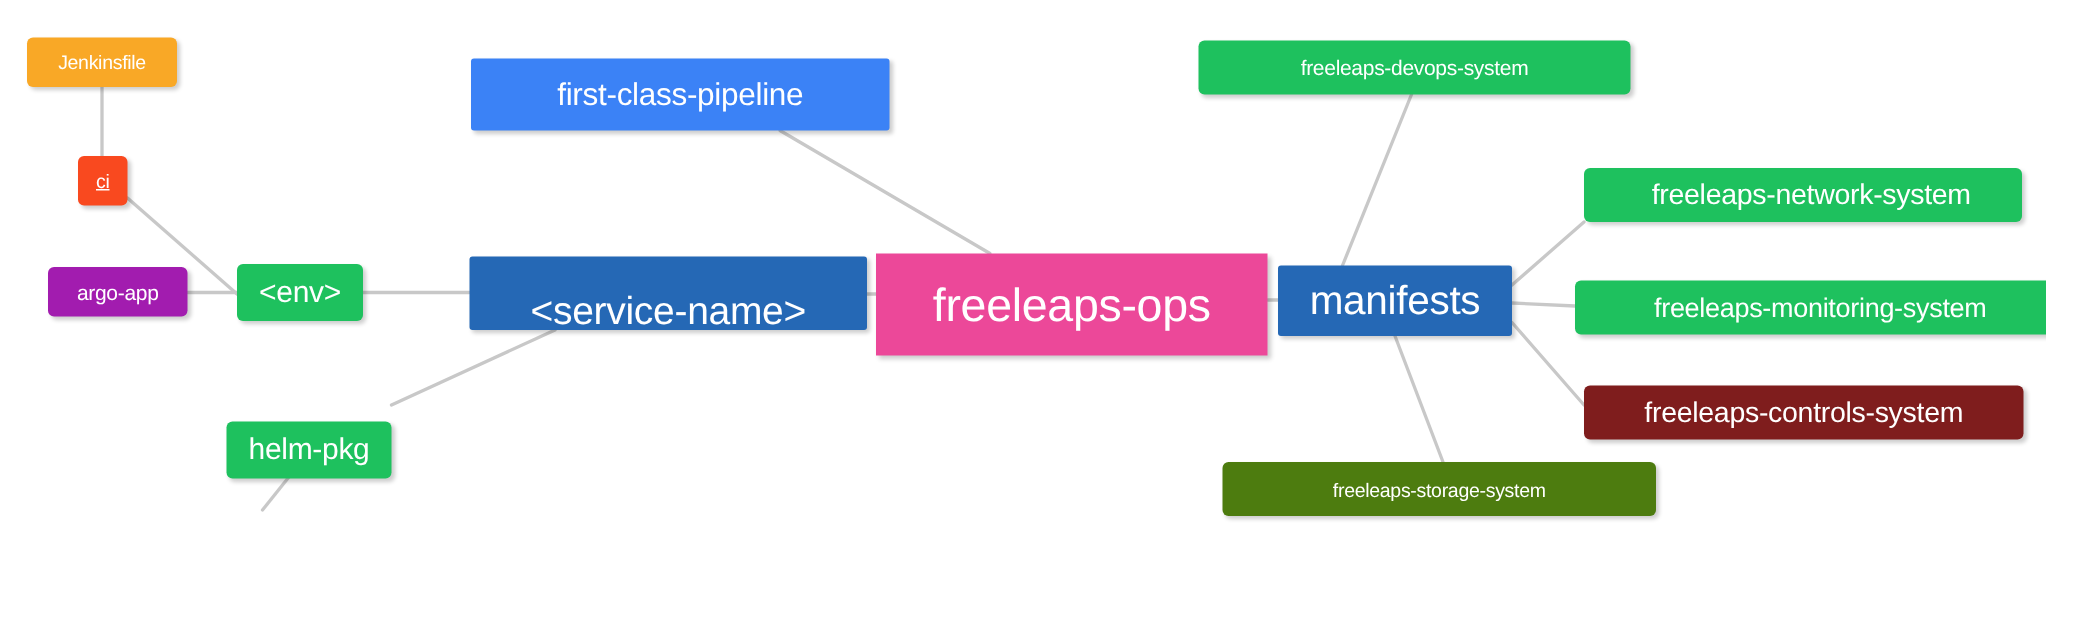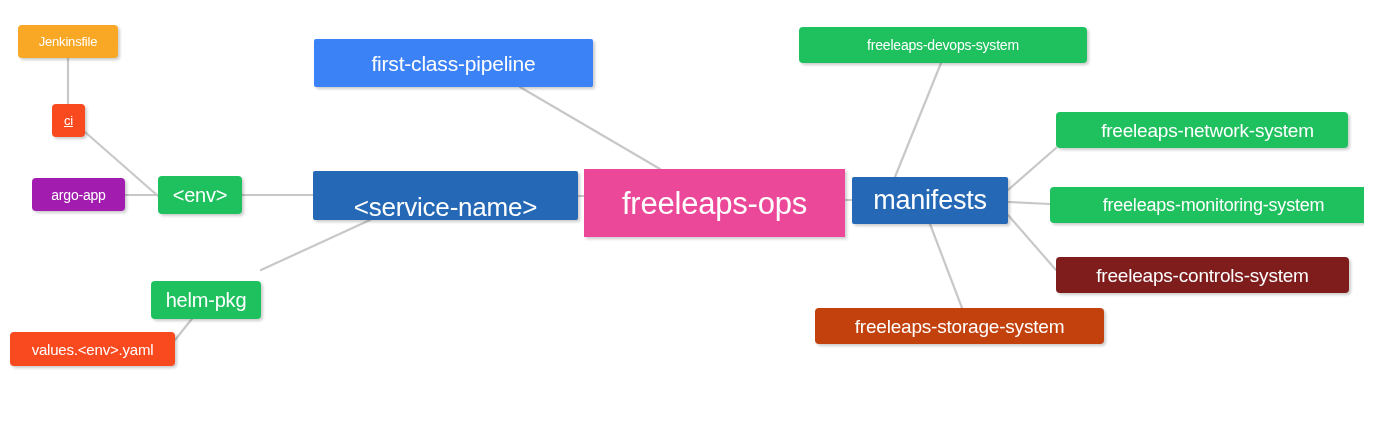--- a/index.html
+++ b/index.html
@@ -73,23 +73,20 @@
     </div>
     <div class="node" style="left: 32px; top: 178px; width: 93px; height: 33px; background: #a21caf; color: rgb(255, 255, 255); font-size: 14px;">
       <span>argo-app</span>
     </div>
     <div class="node" style="left: 158px; top: 176px; width: 84px; height: 38px; background: rgb(30, 193, 94); color: rgb(255, 255, 255); font-size: 20px; text-align: center;">
       <span>&lt;env&gt;</span>
     </div>
     <div class="node" style="left: 151px; top: 257px; width: 110px; height: 38px; background: rgb(30, 193, 94); color: rgb(255, 255, 255); font-size: 20px; margin-top: 24px;">
       <span>helm-pkg</span>
     </div>
-    <div class="node" style="left: 10px; top: 332px; width: 165px; height: 34px; background: rgb(249, 73, 31); color: rgb(255, 255, 255); font-size: 15px;">
-      <span>values.&lt;env&gt;.yaml</span>
-    </div>
     <div class="node sharp" style="left: 314px; top: 39px; width: 279px; height: 48px; background: #3b82f6; color: rgb(255, 255, 255); font-size: 21px;">
       <span>first-class-pipeline</span>
     </div>
     <div class="node sharp" style="left: 313px; top: 171px; width: 265px; height: 49px; background: rgb(37, 104, 181); color: rgb(255, 255, 255); font-size: 26px; align-items: flex-end;">
       <span>&lt;service-name&gt;</span>
     </div>
     <div class="node root" style="left: 584px; top: 169px; width: 261px; height: 68px; background: #ec4899; color: rgb(255, 255, 255); font-size: 31px; text-align: right;">
       <span>freeleaps-ops</span>
     </div>
     <div class="node sharp" style="left: 852px; top: 177px; width: 156px; height: 47px; background: rgb(37, 104, 181); color: rgb(255, 255, 255); font-size: 27px;">
@@ -100,16 +97,16 @@
     </div>
     <div class="node" style="left: 1056px; top: 112px; width: 292px; height: 36px; background: rgb(30, 193, 94); color: rgb(255, 255, 255); font-size: 19px; padding-left: 11px;">
       <span>freeleaps-network-system</span>
     </div>
     <div class="node" style="left: 1050px; top: 187px; width: 327px; height: 36px; background: rgb(30, 193, 94); color: rgb(255, 255, 255); font-size: 18px;">
       <span>freeleaps-monitoring-system</span>
     </div>
     <div class="node" style="left: 1056px; top: 257px; width: 293px; height: 36px; background: #7f1d1d; color: rgb(255, 255, 255); font-size: 19px;">
       <span>freeleaps-controls-system</span>
     </div>
-    <div class="node" style="left: 815px; top: 308px; width: 289px; height: 36px; background: #c2410c; color: rgb(255, 255, 255); font-size: 19px;">
+    <div class="node" style="left: 815px; top: 308px; width: 289px; height: 36px; background: #4d7c0f; color: rgb(255, 255, 255); font-size: 13px;">
       <span>freeleaps-storage-system</span>
     </div>
   </div>
 
 </body></html>

